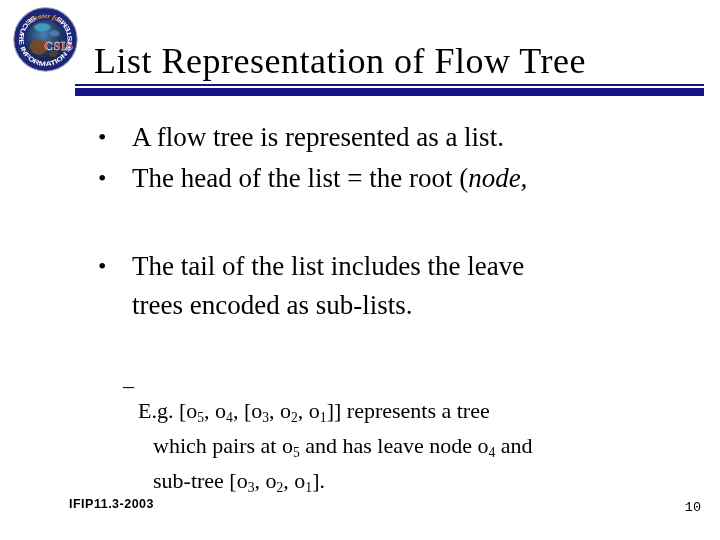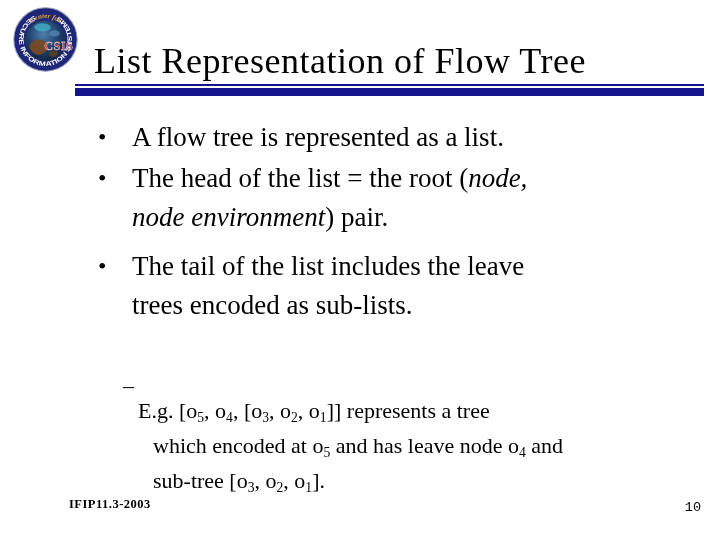--- a/index.html
+++ b/index.html
@@ -15,21 +15,21 @@
   .b1{left:98px;font-size:27px;line-height:39px;}
   .b1 .lines{margin-left:34px;}
   .b1 .marker{font-size:24px;line-height:39px;}
   .b2{left:123px;font-size:22px;line-height:35px;}
   .b2 .lines{margin-left:15px;margin-top:25px;}
   .b2 .marker{font-size:22px;line-height:35px;}
   .b2 .line.cont{padding-left:15px;}
   .line{white-space:nowrap;}
   .line i{}
   .line sub{font-size:0.62em;line-height:0;vertical-align:baseline;position:relative;top:0.28em;}
-  .footer-left{position:absolute;left:69px;top:497px;font-family:Liberation Serif, serif;
+  .footer-left{position:absolute;left:69px;top:497px;font-family:Liberation Sans, sans-serif;
                font-weight:bold;font-size:12.5px;letter-spacing:0.5px;}
   .page-number{position:absolute;right:19px;top:500px;font-family:"Liberation Mono",monospace;
                font-size:13.5px;text-align:center;}
   .ringtxt{font-family:"Liberation Sans",sans-serif;font-size:6.3px;font-weight:bold;fill:#ffffff;}
   .goldtxt{font-family:"Liberation Serif",serif;font-size:7px;font-weight:bold;font-style:italic;fill:#e8a03a;}
   .csis{font-family:"Liberation Serif",serif;font-size:12px;font-weight:bold;fill:#cf1d1d;
         stroke:#ffffff;stroke-width:0.35px;letter-spacing:0.5px;}
 </style>
 </head>
 <body>
@@ -65,35 +65,34 @@
       <div class="bullet b1" style="top: 118px;">
         <span class="marker">•</span>
         <div class="lines">
           <div class="line"><span>A flow tree is represented as a list.</span></div>
         </div>
       </div>
       <div class="bullet b1" style="top: 159px;">
         <span class="marker">•</span>
         <div class="lines">
           <div class="line"><span>The head of the list = the root (</span><i>node,</i></div>
-          <div class="line"><i>node environment</i><span>) pair.</span></div>
         </div>
       </div>
       <div class="bullet b1" style="top: 247px;">
         <span class="marker">•</span>
         <div class="lines">
           <div class="line"><span>The tail of the list includes the leave</span></div>
           <div class="line"><span>trees encoded as sub-lists.</span></div>
         </div>
       </div>
       <div class="bullet b2" style="top: 368px;">
         <span class="marker">–</span>
         <div class="lines">
           <div class="line"><span>E.g. [o</span><sub>5</sub><span>, o</span><sub>4</sub><span>, [o</span><sub>3</sub><span>, o</span><sub>2</sub><span>, o</span><sub>1</sub><span>]] represents a tree</span></div>
-          <div class="line cont"><span>which encoded at o</span><sub>5</sub><span> and has leave node o</span><sub>4</sub><span> and</span></div>
+          <div class="line cont"><span>which pairs at o</span><sub>5</sub><span> and has leave node o</span><sub>4</sub><span> and</span></div>
           <div class="line cont"><span>sub-tree [o</span><sub>3</sub><span>, o</span><sub>2</sub><span>, o</span><sub>1</sub><span>].</span></div>
         </div>
       </div>
     </div>
 
   <div class="footer-left">IFIP11.3-2003</div>
   <div class="page-number">10</div>
 
 </div>
 

